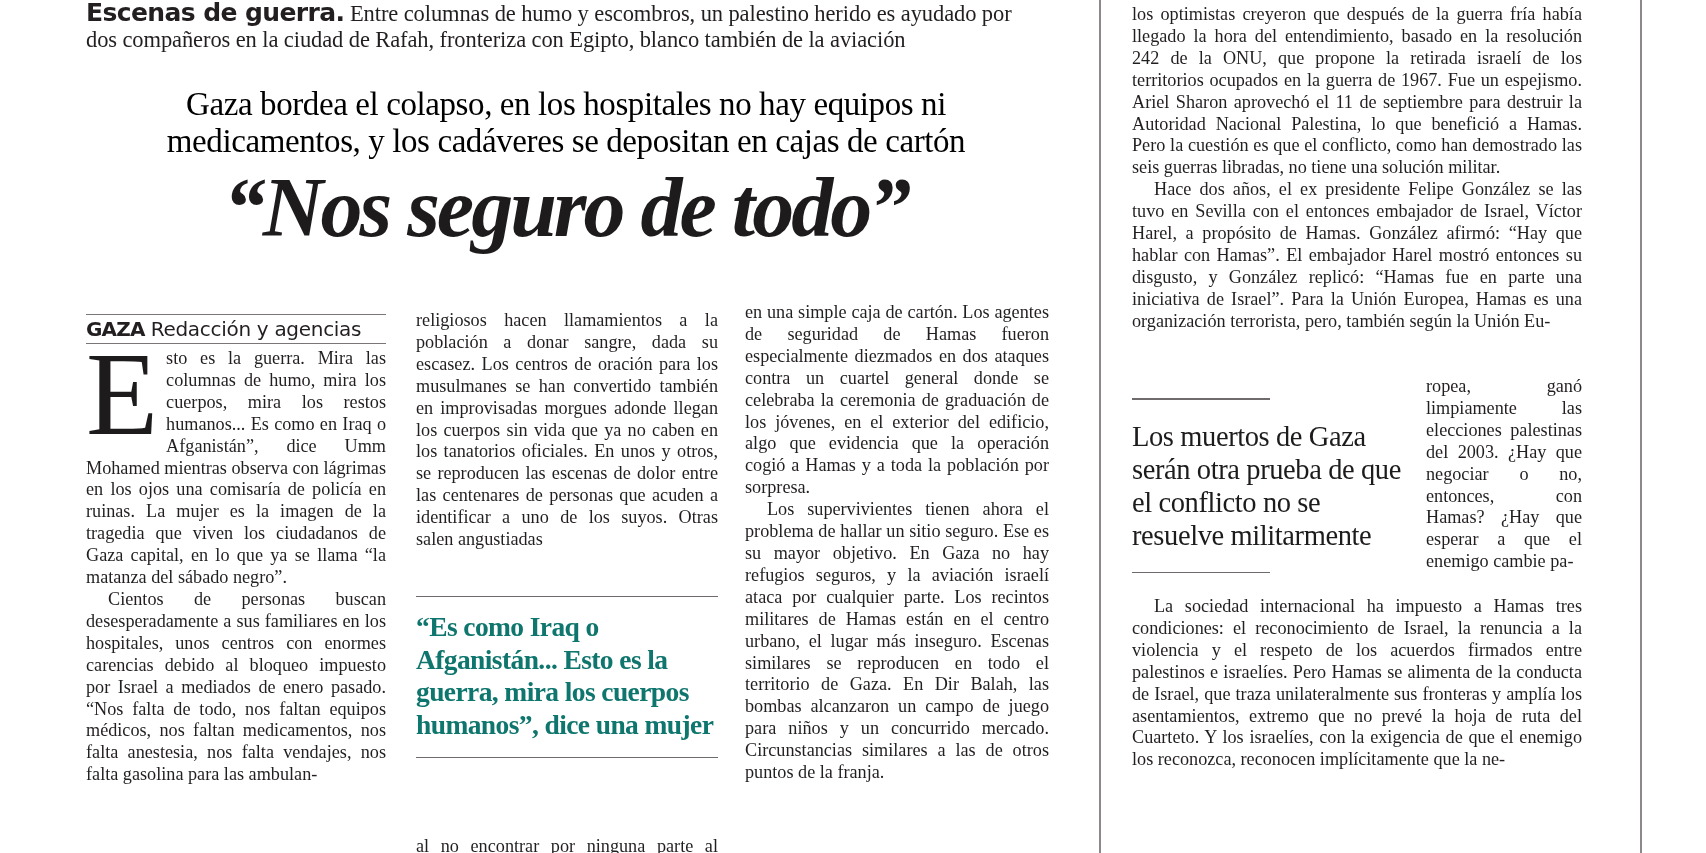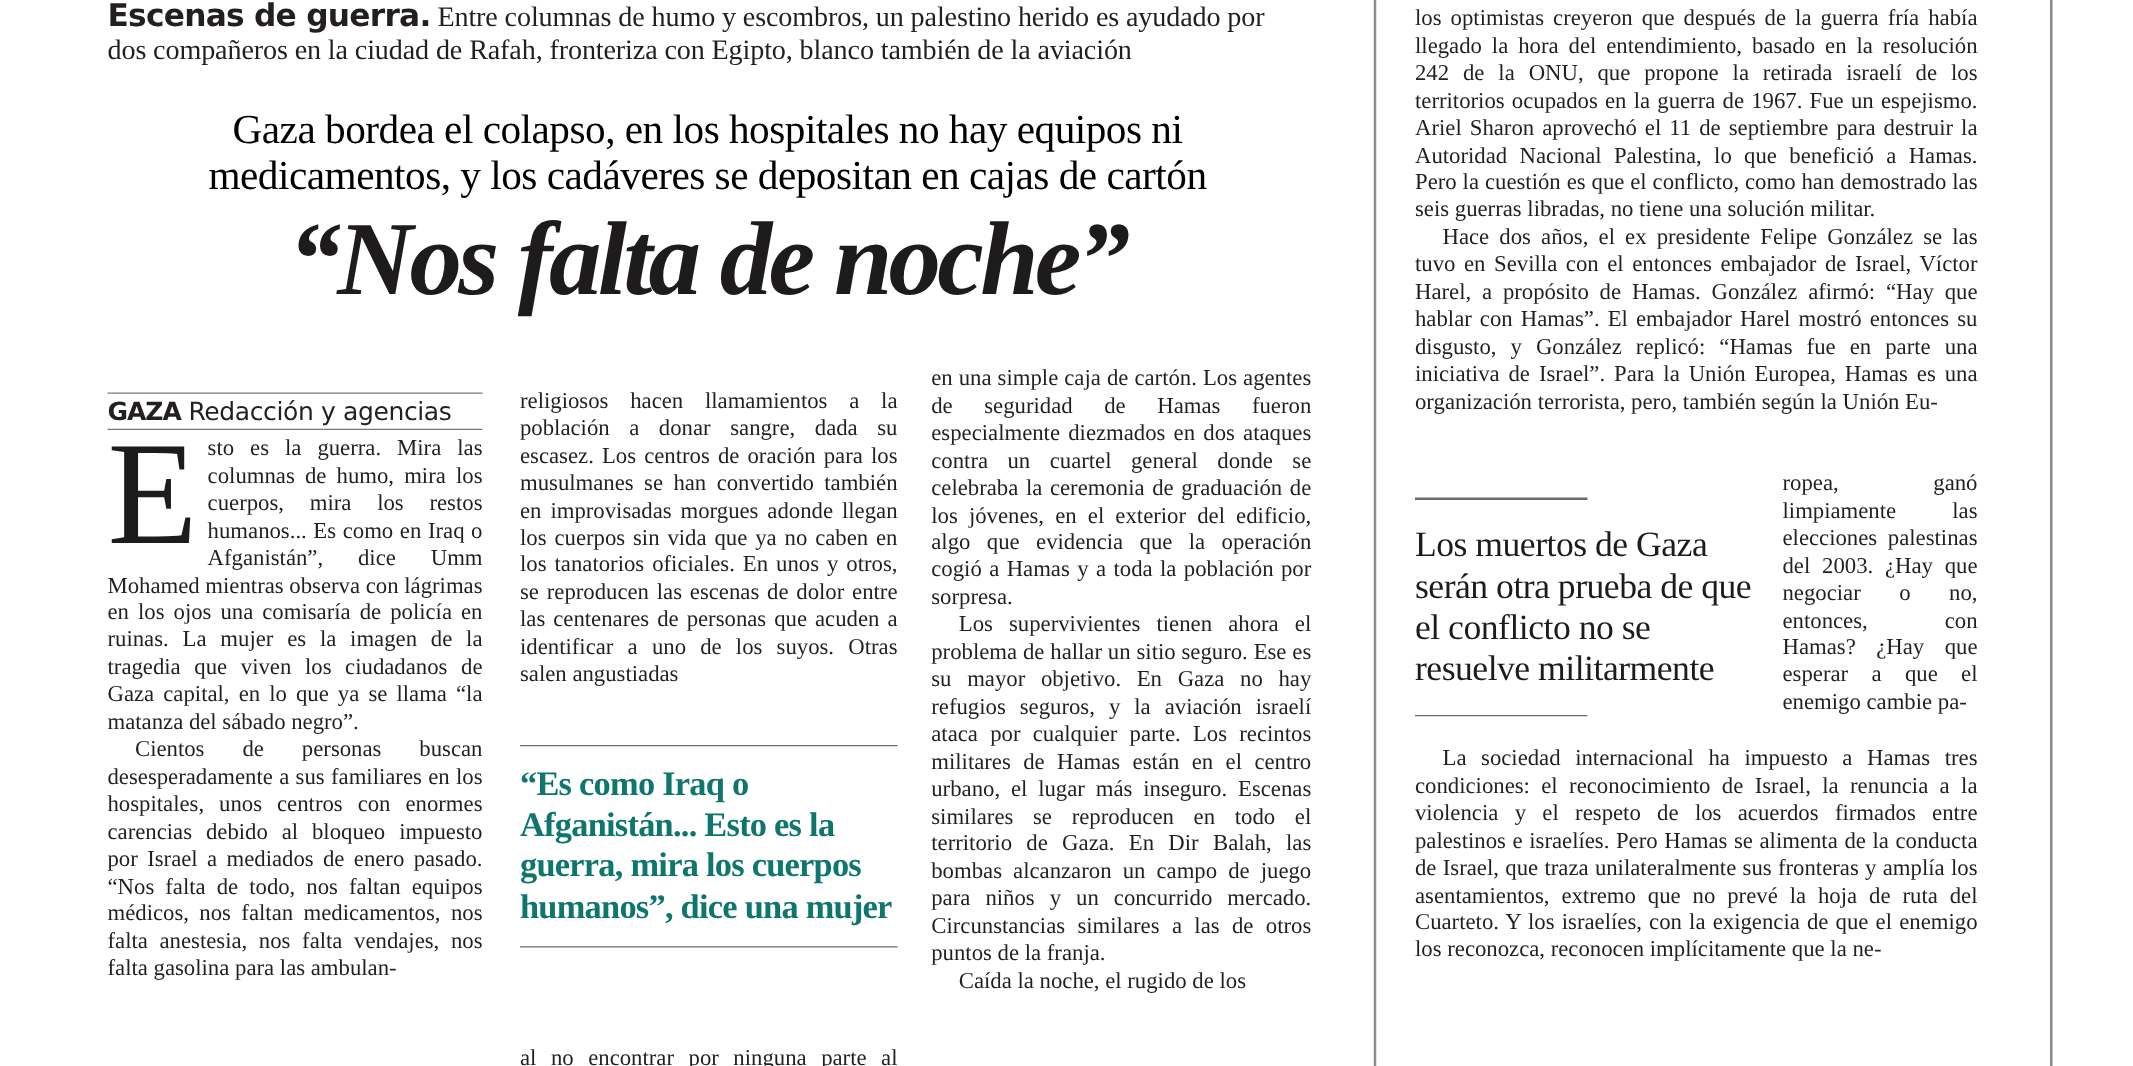--- a/index.html
+++ b/index.html
@@ -37,21 +37,21 @@
     
     .col {
       font-family: "Liberation Serif", serif;
       font-size: 18.2px; line-height: 21.9px; text-align: justify;
       hyphens: manual;
     }
     .col p { margin: 0; }
     .col p.indent { text-indent: 22px; }
     .col1 { left: 86px;  top: 348px; width: 300px; }
     .col2 { left: 416px; top: 310px; width: 302px; }
-    .col3 { left: 745px; top: 292px; width: 304px; }
+    .col3 { left: 745px; top: 302px; width: 304px; }
 
     .byline {
       left: 86px; top: 314px; width: 300px; height: 28px;
       border-top: 1.5px solid #7a7677; border-bottom: 1.5px solid #7a7677;
       font-family: "DejaVu Sans", "Liberation Sans", sans-serif;
       font-size: 20px; line-height: 28px; letter-spacing: -0.3px;
     }
     .byline .place { font-weight: bold; letter-spacing: -0.8px; }
 
     .dropcap {
@@ -95,21 +95,21 @@
 
 <div class="abs caption">
   <span class="kicker">Escenas de guerra.</span><span> Entre columnas de humo y escombros, un palestino herido es ayudado por dos compañeros en la ciudad de Rafah, fronteriza con Egipto, blanco también de la aviación</span>
 </div>
 
 <div class="abs deck">
   <div>Gaza bordea el colapso, en los hospitales no hay equipos ni</div>
   <div>medicamentos, y los cadáveres se depositan en cajas de cartón</div>
 </div>
 
-<div class="abs headline">“Nos falta de noche”</div>
+<div class="abs headline">“Nos seguro de todo”</div>
 
 <div class="abs byline">
   <span class="place">GAZA</span><span> Redacción y agencias</span>
 </div>
 
 <div class="abs col col1">
   <p>
     <span class="dropcap">E</span><span>sto es la guerra. Mira las columnas de humo, mira los cuerpos, mira los restos humanos... Es como en Iraq o Afganistán”, dice Umm Mohamed mientras observa con lágrimas en los ojos una comisaría de policía en ruinas. La mujer es la imagen de la tragedia que viven los ciudadanos de Gaza capital, en lo que ya se llama “la matanza del sábado negro”.</span>
   </p>
   <p class="indent">Cientos de personas buscan desesperadamente a sus familiares en los hospitales, unos centros con enormes carencias debido al bloqueo impuesto por Israel a mediados de enero pasado. “Nos falta de todo, nos faltan equipos médicos, nos faltan medicamentos, nos falta anestesia, nos falta vendajes, nos falta gasolina para las ambulan-</p>
@@ -123,21 +123,20 @@
   <div class="pq-text">“Es como Iraq o Afganistán... Esto es la guerra, mira los cuerpos humanos”, dice una mujer</div>
 </div>
 
 <div class="abs col col2b">
   <p>al no encontrar por ninguna parte al familiar buscado, todo en medio</p>
 </div>
 
 <div class="abs col col3">
   <p>en una simple caja de cartón. Los agentes de seguridad de Hamas fueron especialmente diezmados en dos ataques contra un cuartel general donde se celebraba la ceremonia de graduación de los jóvenes, en el exterior del edificio, algo que evidencia que la operación cogió a Hamas y a toda la población por sorpresa.</p>
   <p class="indent">Los supervivientes tienen ahora el problema de hallar un sitio seguro. Ese es su mayor objetivo. En Gaza no hay refugios seguros, y la aviación israelí ataca por cualquier parte. Los recintos militares de Hamas están en el centro urbano, el lugar más inseguro. Escenas similares se reproducen en todo el territorio de Gaza. En Dir Balah, las bombas alcanzaron un campo de juego para niños y un concurrido mercado. Circunstancias similares a las de otros puntos de la franja.</p>
-  <p class="indent">Caída la noche, el rugido de los</p>
 </div>
 
 <div class="abs vrule-left"></div>
 <div class="abs vrule-right"></div>
 
 <div class="abs col col4">
   <p>los optimistas creyeron que después de la guerra fría había llegado la hora del entendimiento, basado en la resolución 242 de la ONU, que propone la retirada israelí de los territorios ocupados en la guerra de 1967. Fue un espejismo. Ariel Sharon aprovechó el 11 de septiembre para destruir la Autoridad Nacional Palestina, lo que benefició a Hamas. Pero la cuestión es que el conflicto, como han demostrado las seis guerras libradas, no tiene una solución militar.</p>
   <p class="indent">Hace dos años, el ex presidente Felipe González se las tuvo en Sevilla con el entonces embajador de Israel, Víctor Harel, a propósito de Hamas. González afirmó: “Hay que hablar con Hamas”. El embajador Harel mostró entonces su disgusto, y González replicó: “Hamas fue en parte una iniciativa de Israel”. Para la Unión Europea, Hamas es una organización terrorista, pero, también según la Unión Eu-</p>
 </div>
 

